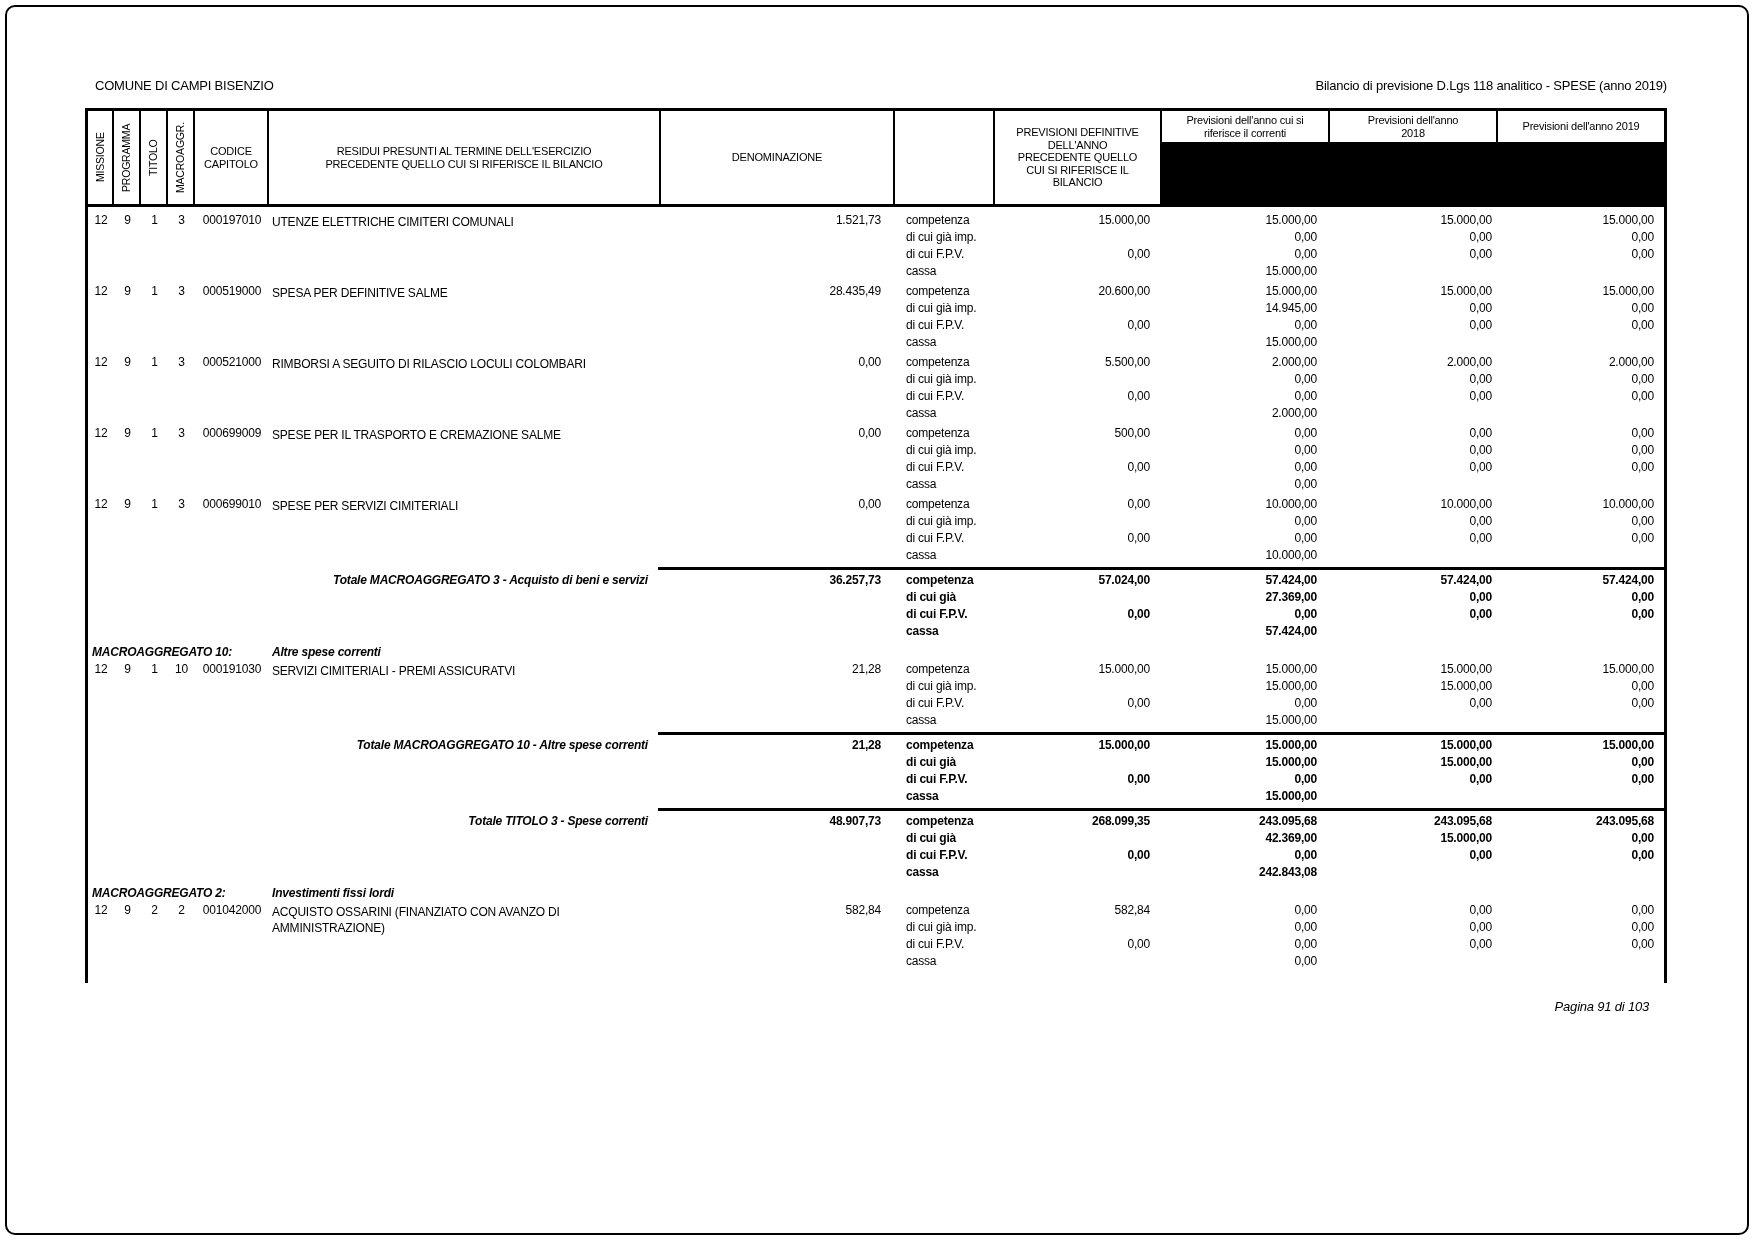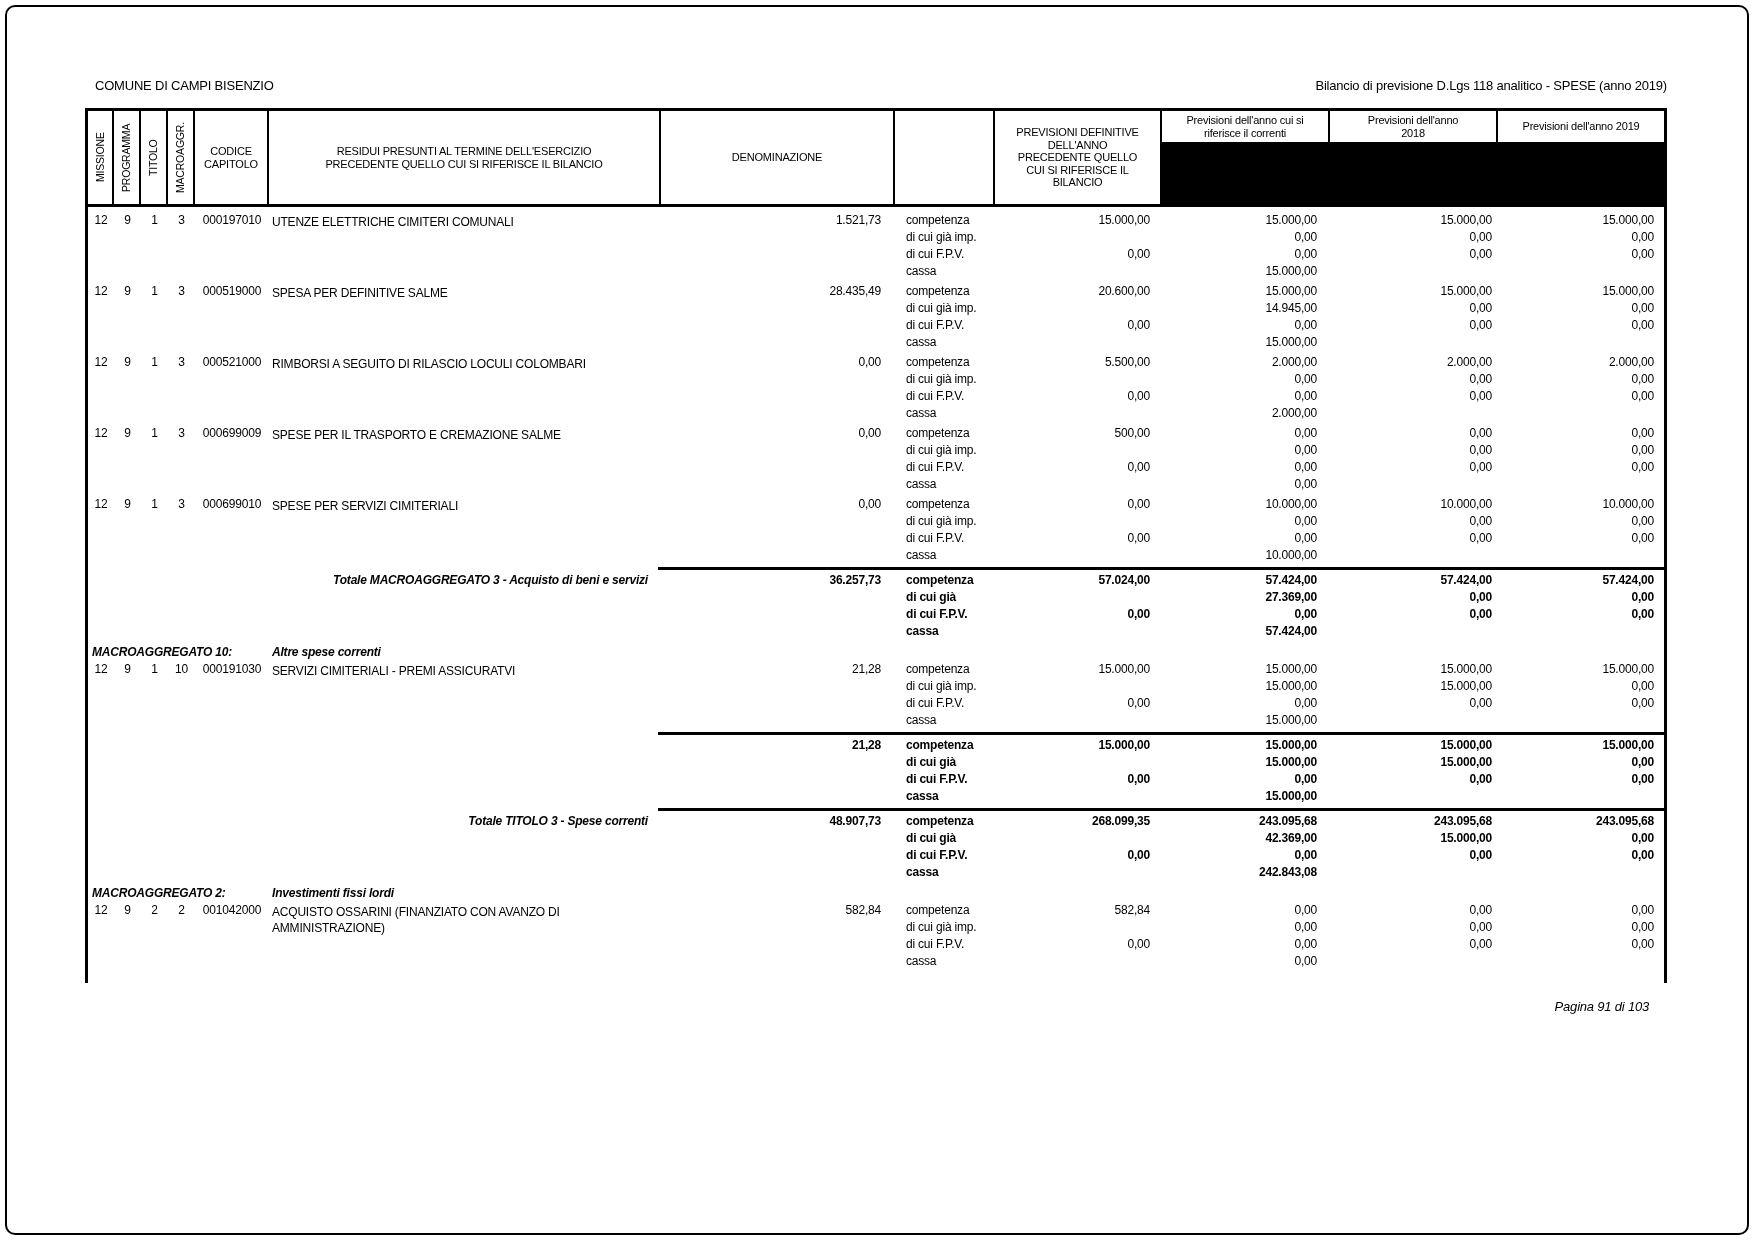--- a/index.html
+++ b/index.html
@@ -305,20 +305,21 @@
           <div class="c num y18" style="grid-row: 3;">0,00</div>
           <div class="c num y19" style="grid-row: 3;">0,00</div>
           <div class="c lab" style="grid-row: 4;">cassa</div>
           <div class="c num prevdef" style="grid-row: 4;"></div>
           <div class="c num anno" style="grid-row: 4;">15.000,00</div>
           <div class="c num y18" style="grid-row: 4;"></div>
           <div class="c num y19" style="grid-row: 4;"></div>
         </div>
         <div class="rule"></div>
         <div class="row tot">
+          <div class="c tlabel">Totale MACROAGGREGATO 10 - Altre spese correnti</div>
           <div class="c num res">21,28</div>
           <div class="c lab" style="grid-row: 1;">competenza</div>
           <div class="c num prevdef" style="grid-row: 1;">15.000,00</div>
           <div class="c num anno" style="grid-row: 1;">15.000,00</div>
           <div class="c num y18" style="grid-row: 1;">15.000,00</div>
           <div class="c num y19" style="grid-row: 1;">15.000,00</div>
           <div class="c lab" style="grid-row: 2;">di cui già</div>
           <div class="c num prevdef" style="grid-row: 2;"></div>
           <div class="c num anno" style="grid-row: 2;">15.000,00</div>
           <div class="c num y18" style="grid-row: 2;">15.000,00</div>

